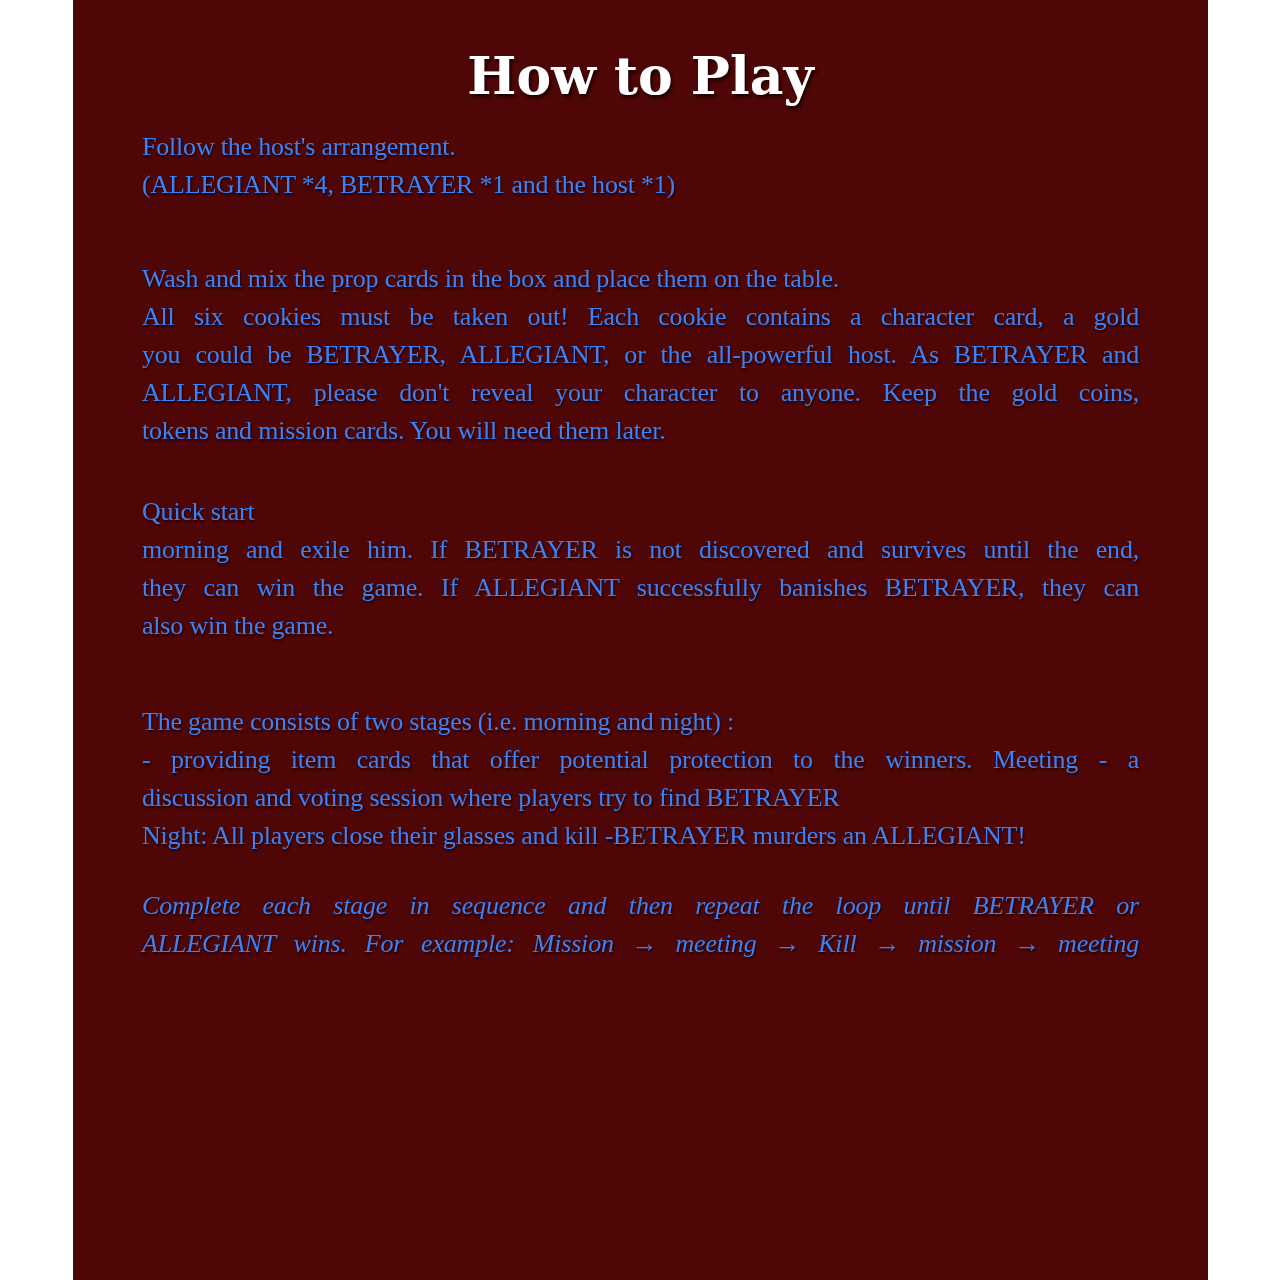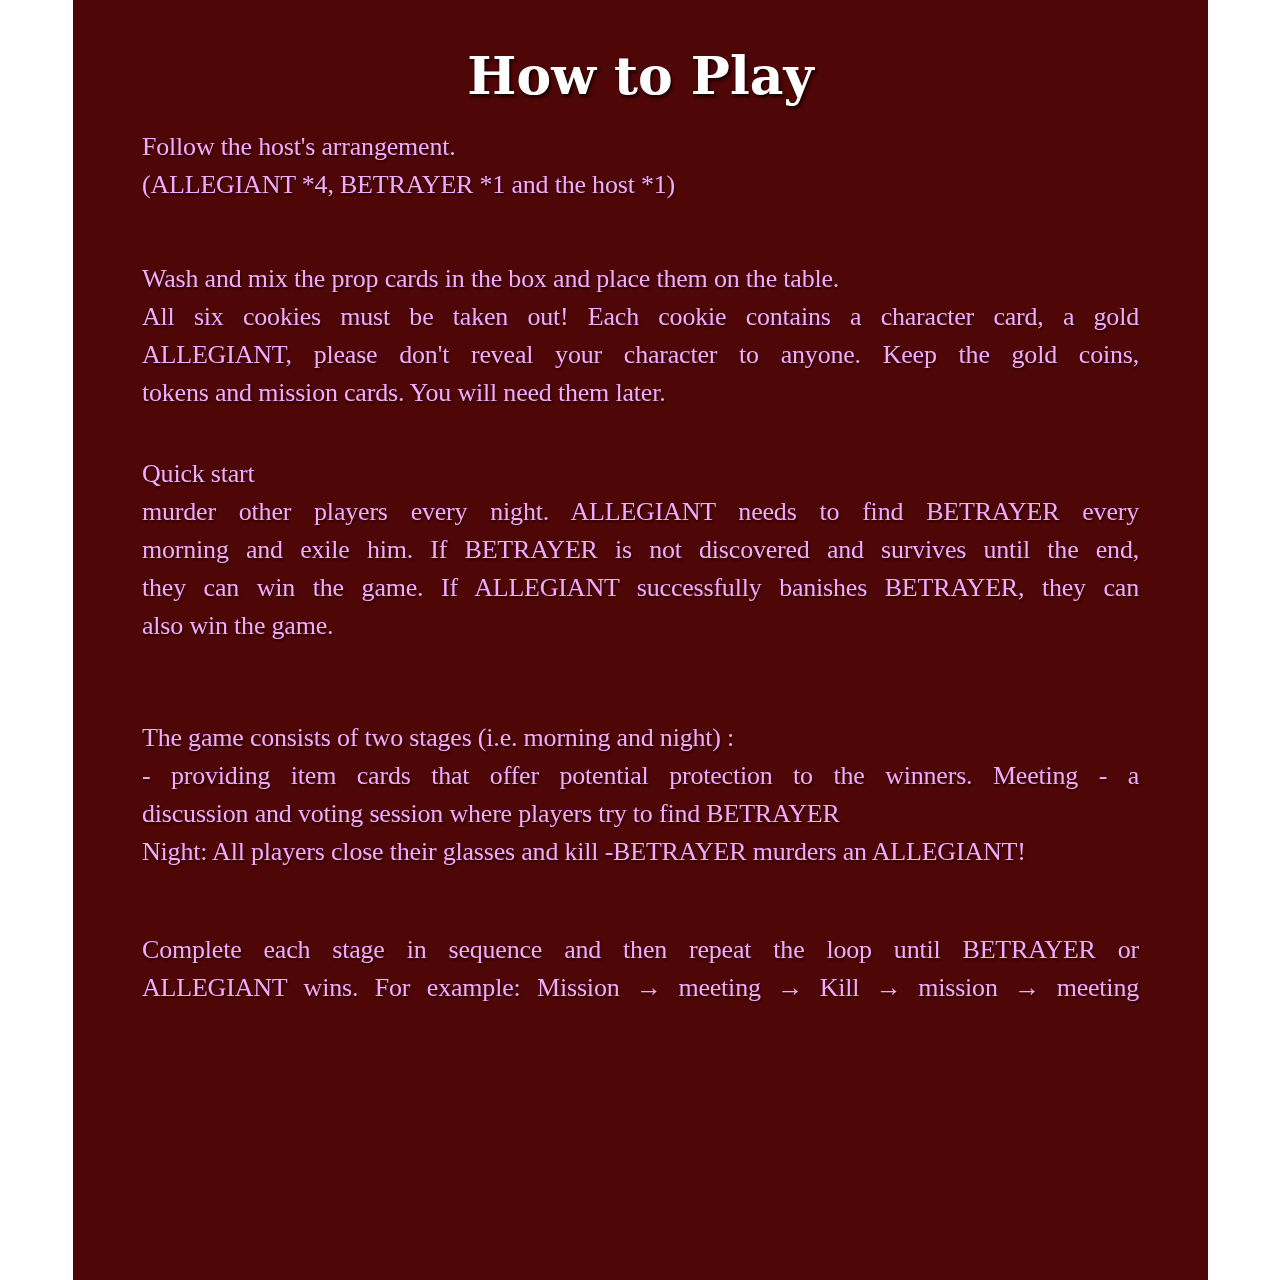--- a/index.html
+++ b/index.html
@@ -35,28 +35,28 @@
     font-weight: bold;
     font-size: 52px;
     line-height: 60px;
     color: #ffffff;
     text-shadow: 2px 3px 3px rgba(25, 0, 0, 0.85);
   }
   .section { margin: 0; }
   .section.s1 { margin-top: 22px; }
   .section.s2 { margin-top: 56px; }
   .section.s3 { margin-top: 43px; }
-  .section.s4 { margin-top: 74px; }
-  .section.s5 { margin-top: 60px; }
+  .section.s4 { margin-top: 58px; }
+  .section.s5 { margin-top: 32px; font-style: italic; }
   .line {
     font-size: 26px;
     line-height: 38px;
     white-space: nowrap;
     letter-spacing: -0.2px;
-    color: #f0abfc;
+    color: #3b82f6;
     text-shadow: 1px 2px 2px rgba(30, 0, 0, 0.8);
   }
   .line.just {
     text-align: justify;
     text-align-last: justify;
   }
 </style>
 </head>
 <body>
 
@@ -65,27 +65,27 @@
     <div class="title">How to Play</div>
 
     <div class="section s1">
         <div class="line">Follow the host's arrangement.</div>
         <div class="line">(ALLEGIANT *4, BETRAYER *1 and the host *1)</div>
       </div>
 
     <div class="section s2">
         <div class="line">Wash and mix the prop cards in the box and place them on the table.</div>
         <div class="line just">All six cookies must be taken out! Each cookie contains a character card, a gold</div>
+        <div class="line just">you could be BETRAYER, ALLEGIANT, or the all-powerful host. As BETRAYER and</div>
         <div class="line just">ALLEGIANT, please don't reveal your character to anyone. Keep the gold coins,</div>
         <div class="line">tokens and mission cards. You will need them later.</div>
       </div>
 
     <div class="section s3">
         <div class="line">Quick start</div>
-        <div class="line just">murder other players every night. ALLEGIANT needs to find BETRAYER every</div>
         <div class="line just">morning and exile him. If BETRAYER is not discovered and survives until the end,</div>
         <div class="line just">they can win the game. If ALLEGIANT successfully banishes BETRAYER, they can</div>
         <div class="line">also win the game.</div>
       </div>
 
     <div class="section s4">
         <div class="line">The game consists of two stages (i.e. morning and night) :</div>
         <div class="line just">- providing item cards that offer potential protection to the winners. Meeting - a</div>
         <div class="line">discussion and voting session where players try to find BETRAYER</div>
         <div class="line">Night: All players close their glasses and kill -BETRAYER murders an ALLEGIANT!</div>

